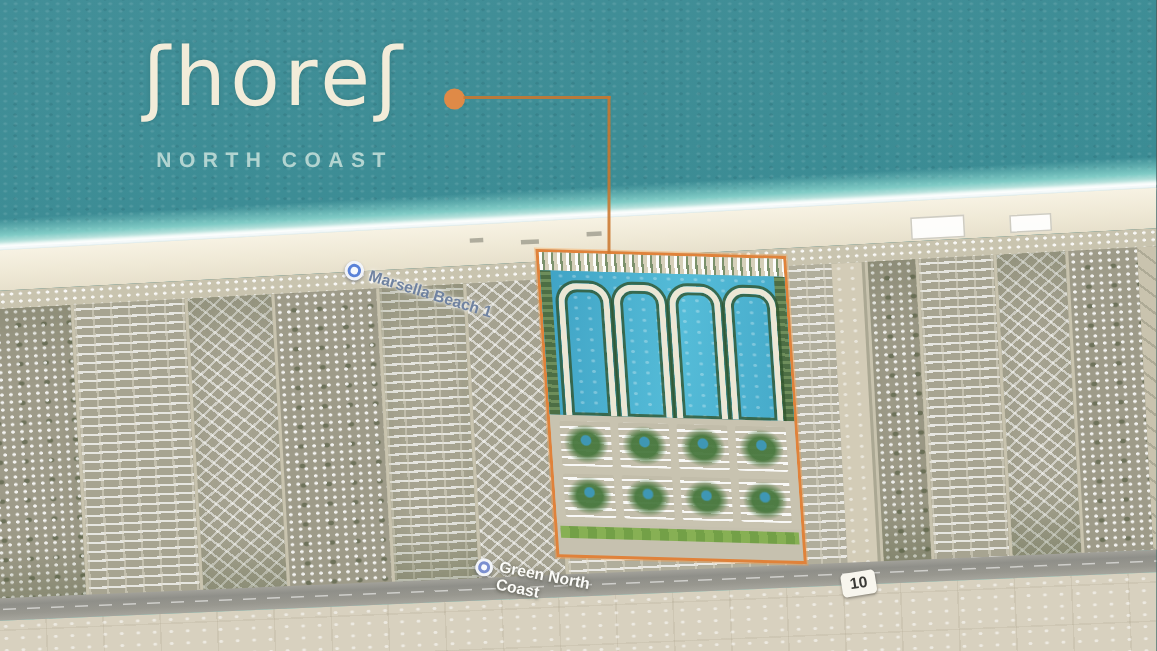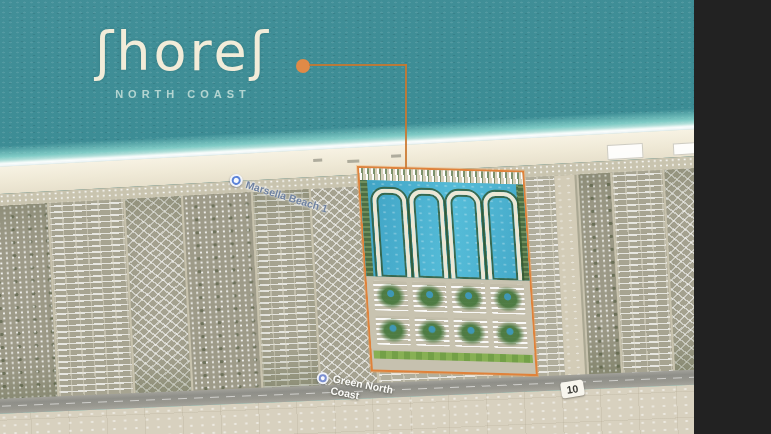--- a/index.html
+++ b/index.html
@@ -1,17 +1,17 @@
 <!DOCTYPE html>
 <html><head>
 <meta charset="utf-8">
 <style>
   html,body{margin:0;padding:0;background:#222;}
   .stage{
-    position:relative;width:694px;height:434px;overflow:hidden;
+    position:relative;width:771px;height:434px;overflow:hidden;
     font-family:"Liberation Sans",sans-serif;
     background-color:#3d8f97;
     background-image:
       radial-gradient(rgba(255,255,255,0.10) 1px, transparent 1.6px),
       radial-gradient(rgba(14,56,66,0.14) 1px, transparent 1.6px),
       linear-gradient(172deg,#428f98 0%,#3b8c94 40%,#459aa0 62%,#52aaa9 78%,#5fb7b2 92%);
     background-size:7px 5px,12px 7px,100% 100%;
     background-position:0 0,4px 3px,0 0;
   }
   .abs{position:absolute;}
@@ -85,21 +85,21 @@
 
   
   .callout-dot{left:296px;top:59px;width:14px;height:14px;border-radius:50%;background:#df8a47;z-index:9;}
   .lead-h{left:309px;top:64px;width:98px;height:2px;background:rgba(203,120,47,.88);z-index:9;}
   .lead-v{left:405px;top:64px;width:2px;height:105px;background:rgba(203,120,47,.88);z-index:9;}
 
   
   .logo{left:52px;top:24px;width:262px;text-align:center;z-index:10;color:#f2ecd9;}
   .brand{font-family:"DejaVu Sans",sans-serif;font-size:54px;line-height:1.05;letter-spacing:3px;
     text-shadow:0 0 3px rgba(30,70,70,.25);}
-  .subtitle{margin-top:7px;font-size:11px;font-weight:bold;letter-spacing:5px;color:rgba(223,240,232,.72);text-align:center;}
+  .subtitle{margin-top:17px;font-size:14px;font-weight:bold;letter-spacing:5px;color:rgba(223,240,232,.72);text-align:center;}
 
   
   .poi{display:flex;align-items:center;gap:4px;white-space:nowrap;z-index:8;}
   .poi-badge{width:13px;height:13px;border-radius:50%;background:#5a82d8;border:2px solid #f2f4f8;
     box-shadow:0 1px 2px rgba(40,50,80,.4);box-sizing:border-box;flex:0 0 auto;}
   .poi-badge::after{content:"";display:block;width:5px;height:5px;margin:2px auto;border-radius:50%;
     background:rgba(255,255,255,.95);}
   .marsella{left:230px;top:172px;transform:rotate(17deg);transform-origin:left center;
     color:#6f82a0;font-size:10.5px;font-weight:bold;
     text-shadow:0 0 2px rgba(255,255,255,.95),0 0 4px rgba(255,255,255,.8);}

